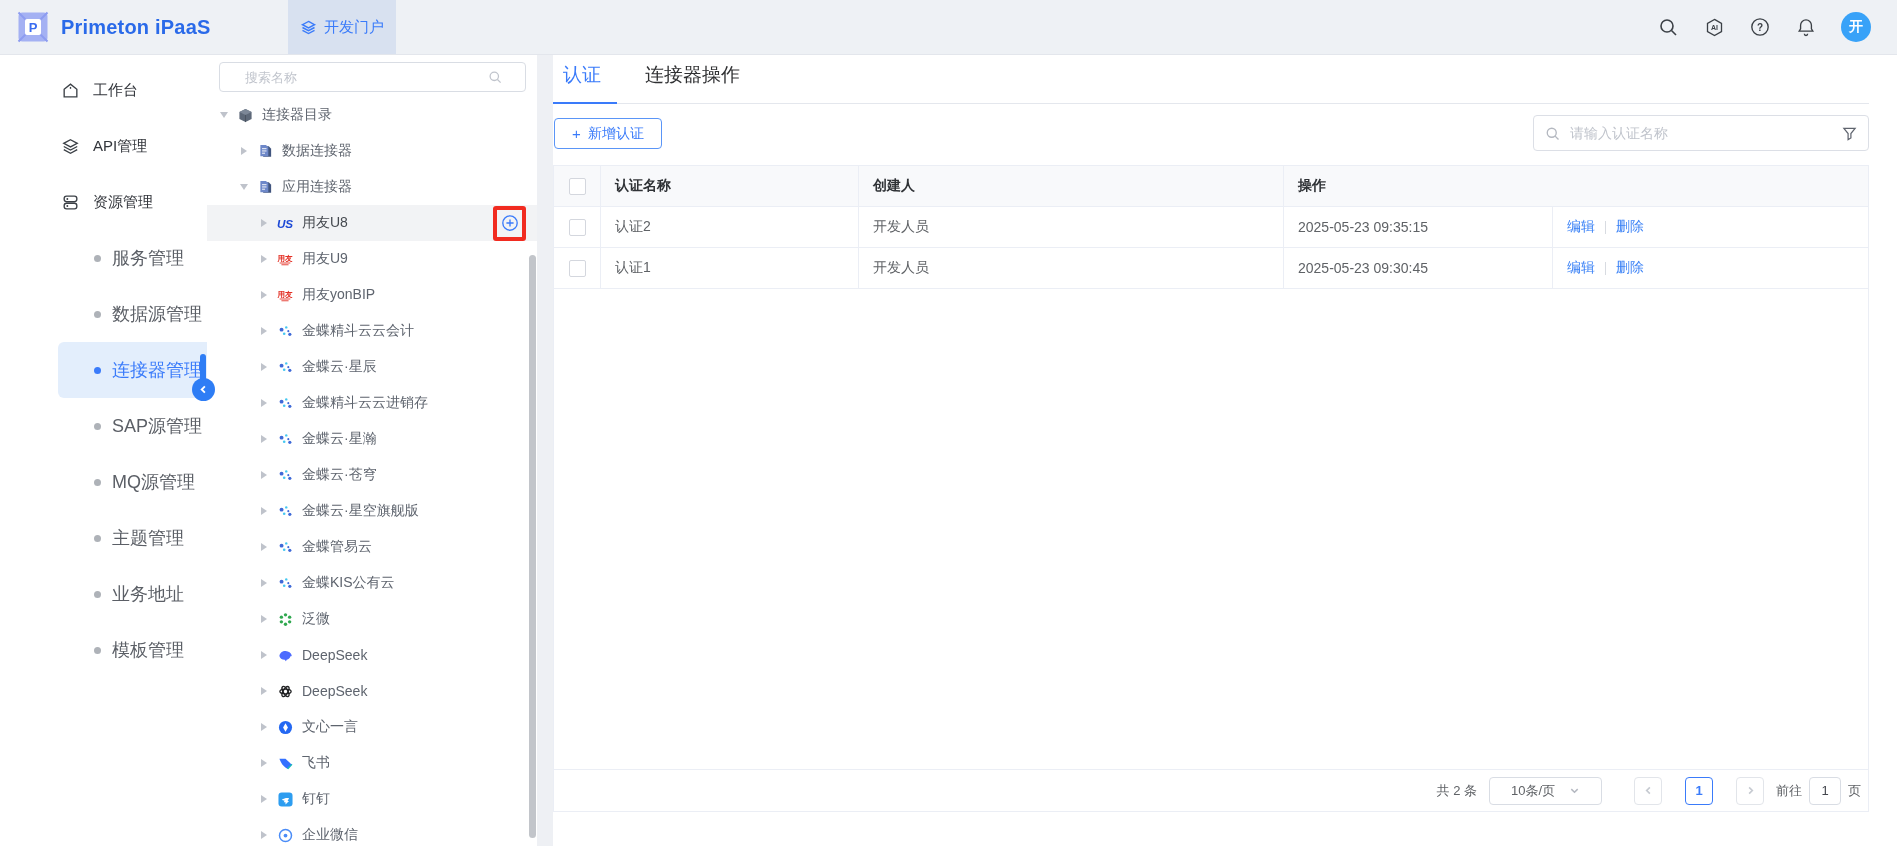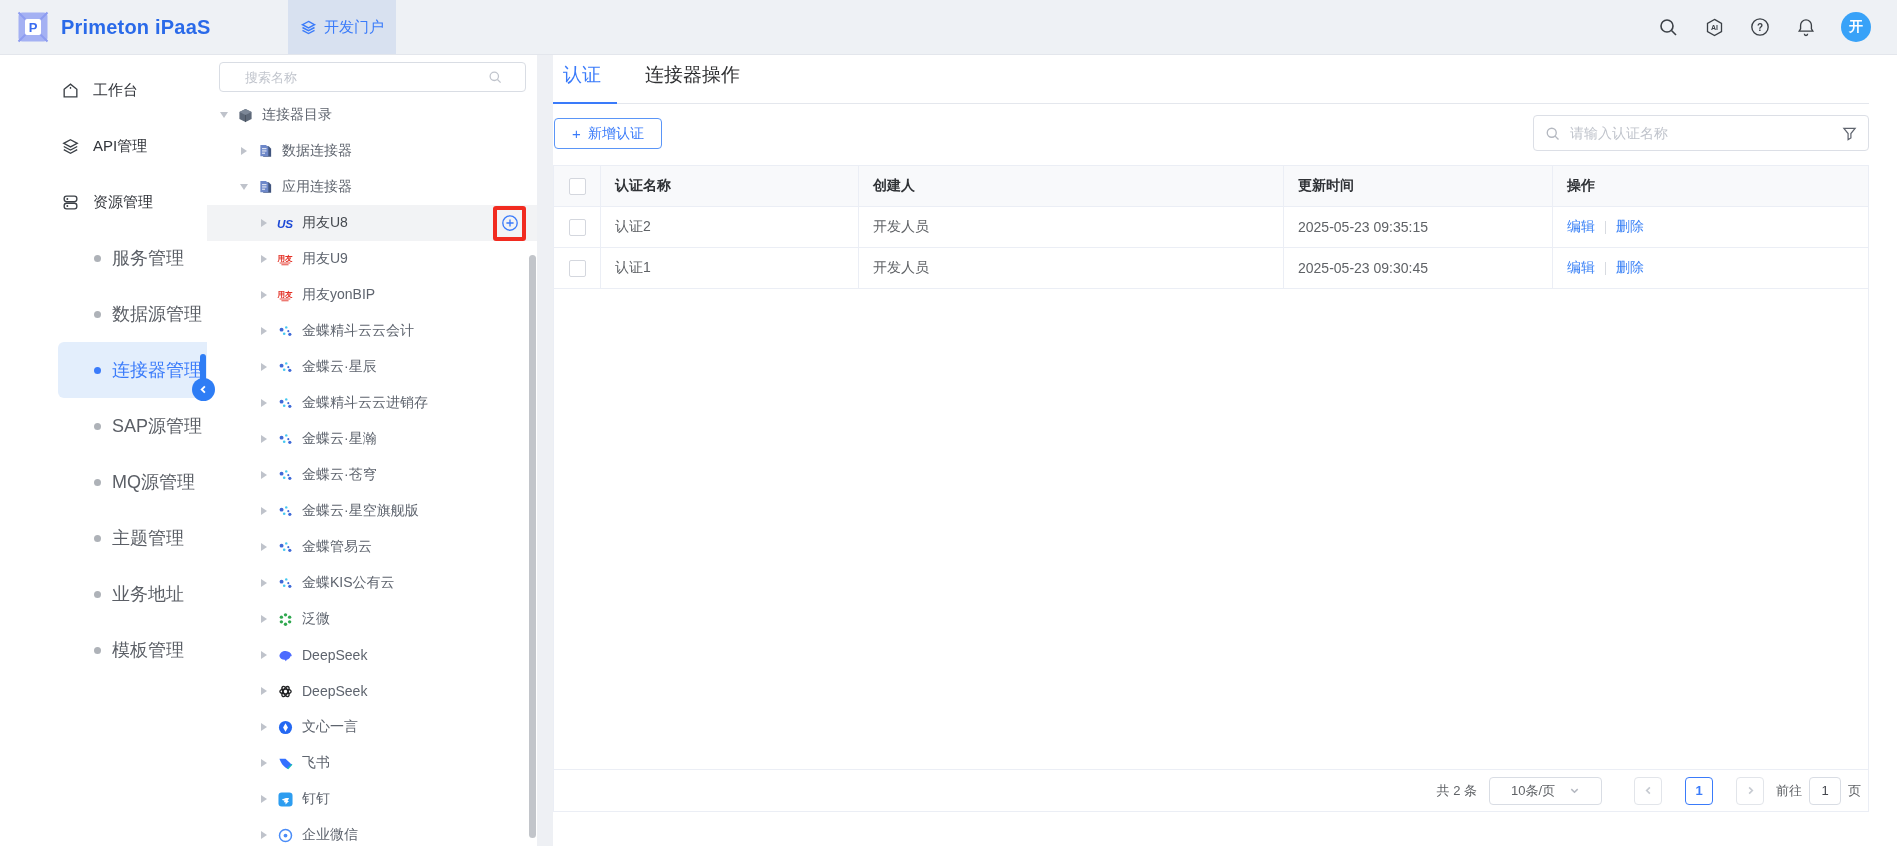--- a/index.html
+++ b/index.html
@@ -530,21 +530,20 @@
     </span>
   </div>
 
   <div class="content-box">
     <div class="thead">
         <div class="cell c0">
           <span class="cbx"></span>
         </div>
         <div class="cell c1">认证名称</div>
         <div class="cell c2">创建人</div>
-        <div class="cell c3">更新时间</div>
         <div class="cell c4">操作</div>
       </div>
     <div>
         <div class="trow">
           <div class="cell c0">
             <span class="cbx"></span>
           </div>
           <div class="cell c1">认证2</div>
           <div class="cell c2">开发人员</div>
           <div class="cell c3">2025-05-23 09:35:15</div>

